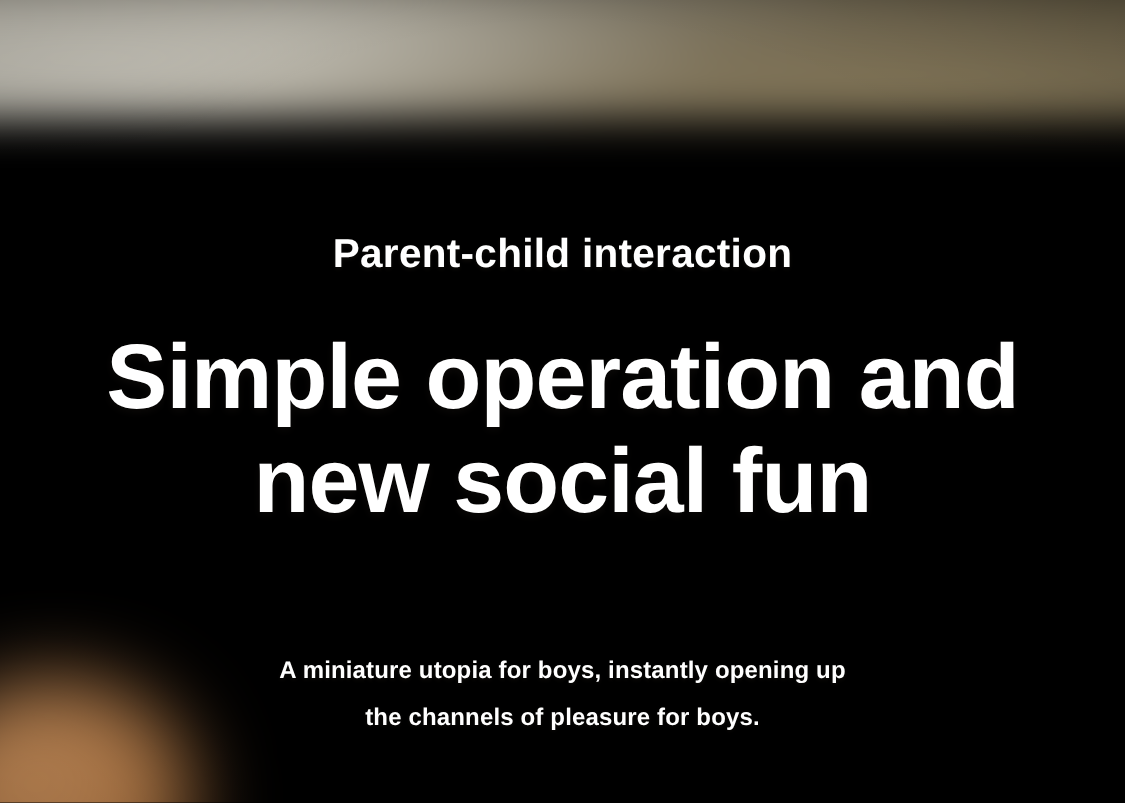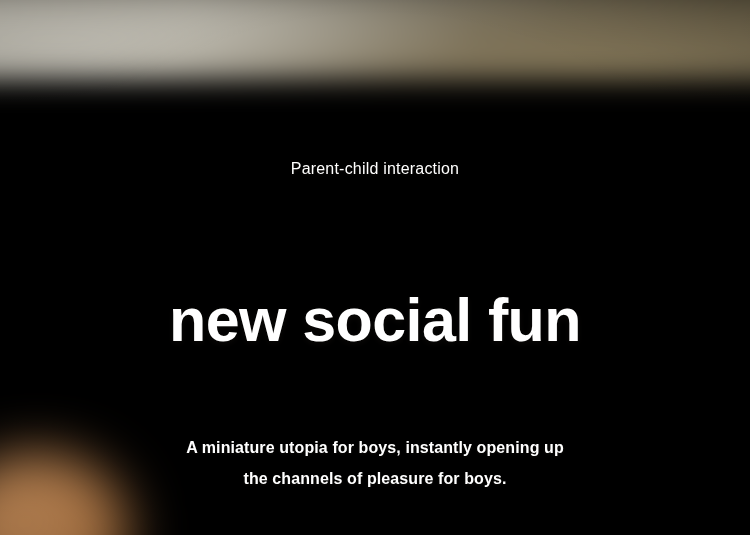--- a/index.html
+++ b/index.html
@@ -127,22 +127,22 @@
     inset: 0;
     display: flex;
     flex-direction: column;
     align-items: center;
     text-align: center;
     color: #ffffff;
   }
 
   .eyebrow {
     margin-top: 156px;
-    font-size: 16px;
-    font-weight: 400;
+    font-size: 27px;
+    font-weight: 700;
     letter-spacing: 0.2px;
     line-height: 26px;
     text-shadow: 0 1px 3px rgba(40,34,26,0.34);
   }
 
   .headline {
     margin-top: 35px;
     font-size: 61px;
     font-weight: 700;
     line-height: 69px;
@@ -174,21 +174,21 @@
     <div class="bg-layer bg-top-dark"></div>
   </div>
   <div class="bg-blob"></div>
   <div class="bg-layer bg-vignette" style="inset:0;"></div>
 
   <div class="content">
 
     <div class="eyebrow">Parent-child interaction</div>
 
     <h1 class="headline">
-      <br>
+      <span>Simple operation and</span><br>
       <span>new social fun</span>
     </h1>
 
     <p class="subhead">
       <span>A miniature utopia for boys, instantly opening up</span><br>
       <span>the channels of pleasure for boys.</span>
     </p>
 
   </div>
 </div>

